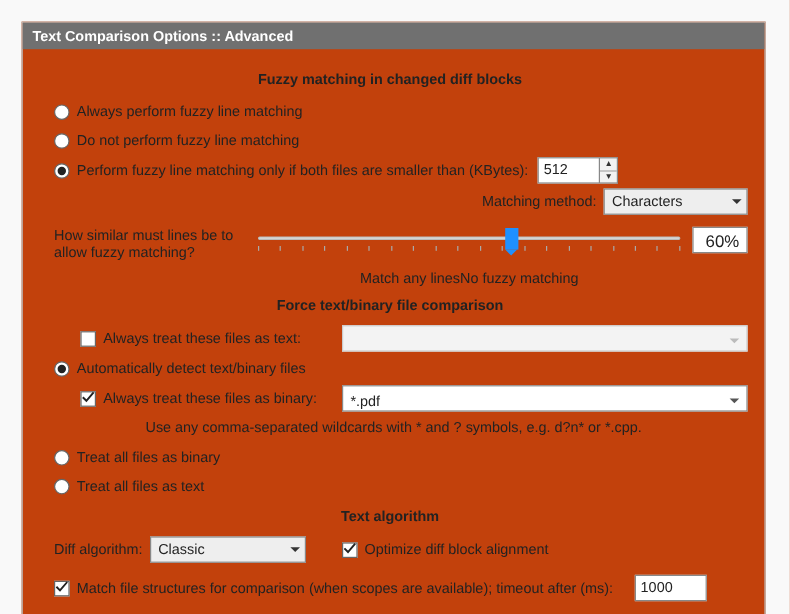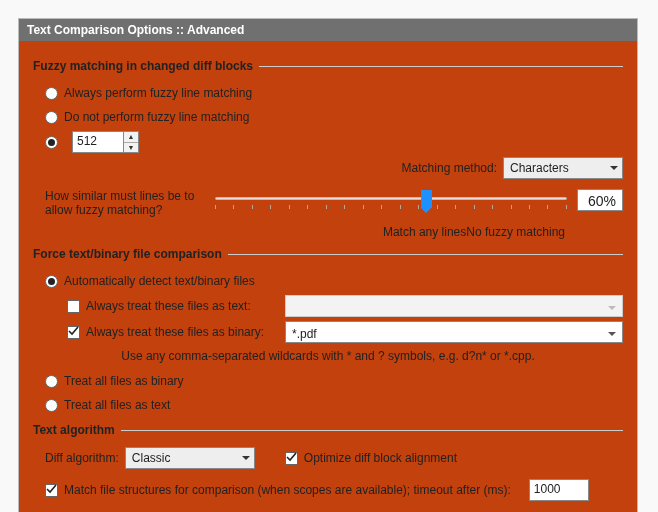--- a/index.html
+++ b/index.html
@@ -31,20 +31,21 @@
   .content {
     padding: 10px 14px 8px 14px;
   }
   .fieldset {
     margin-top: 8px;
   }
   .fieldset-header {
     display: flex;
     align-items: center;
     margin-bottom: 10px;
+    flex-direction: column;
   }
   .fieldset-title {
     font-weight: bold;
     font-size: 12px;
     white-space: nowrap;
     padding-right: 6px;
   }
   .fieldset-line {
     flex: 1;
     height: 1px;
@@ -209,21 +210,21 @@
     width: 46px;
     height: 22px;
     border: 1px solid #888;
     background: #fff;
     text-align: right;
     padding: 3px 6px;
     font-size: 14px;
   }
   .slider-ends {
     display: flex;
-    justify-content: flex-end;
+    justify-content: center;
     margin: 2px 0 0 172px;
     padding-right: 58px;
     font-size: 12px;
     color: #222;
   }
   .combo {
     display: flex;
     align-items: center;
     border: 1px solid #888;
     background: #fff;
@@ -280,20 +281,21 @@
         <label>Always perform fuzzy line matching</label>
       </div>
 
       <div class="row">
         <span class="radio"></span>
         <label>Do not perform fuzzy line matching</label>
       </div>
 
       <div class="row">
         <span class="radio checked"></span>
+        <label>Perform fuzzy line matching only if both files are smaller than (KBytes):</label>
         <div class="num-input">
           <div class="num-field">512</div>
           <div class="spinner">
             <div class="btn">▲</div>
             <div class="btn">▼</div>
           </div>
         </div>
       </div>
 
       <div class="row indent2">
@@ -341,36 +343,36 @@
         </div>
       </div>
     </div>
 
     <div class="fieldset">
       <div class="fieldset-header">
         <span class="fieldset-title">Force text/binary file comparison</span>
         <span class="fieldset-line"></span>
       </div>
 
-      <div class="row">
-        <span class="radio checked"></span>
-        <label>Automatically detect text/binary files</label>
-      </div>
-
       <div class="row indent2">
         <div class="chk-wrap">
           <span class="check">
             
           </span>
           <label>Always treat these files as text:</label>
         </div>
         <div class="combo disabled">
           <span class="cb-text"></span>
           <span class="cb-arrow"></span>
         </div>
+      </div>
+
+      <div class="row">
+        <span class="radio checked"></span>
+        <label>Automatically detect text/binary files</label>
       </div>
 
       <div class="row indent2">
         <div class="chk-wrap">
           <span class="check checked">
             <svg viewBox="0 0 11 11">
                 <path d="M1 5 L4 8 L10 1" stroke="#222" stroke-width="1.6" fill="none"></path>
               </svg>
           </span>
           <label>Always treat these files as binary:</label>

